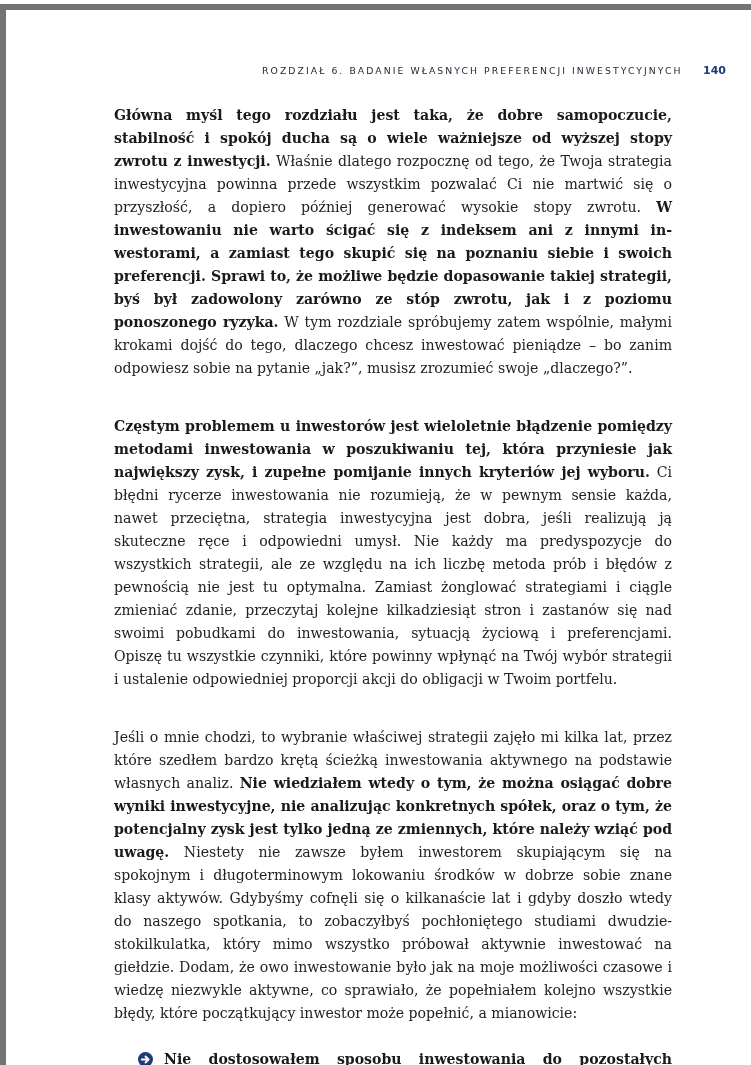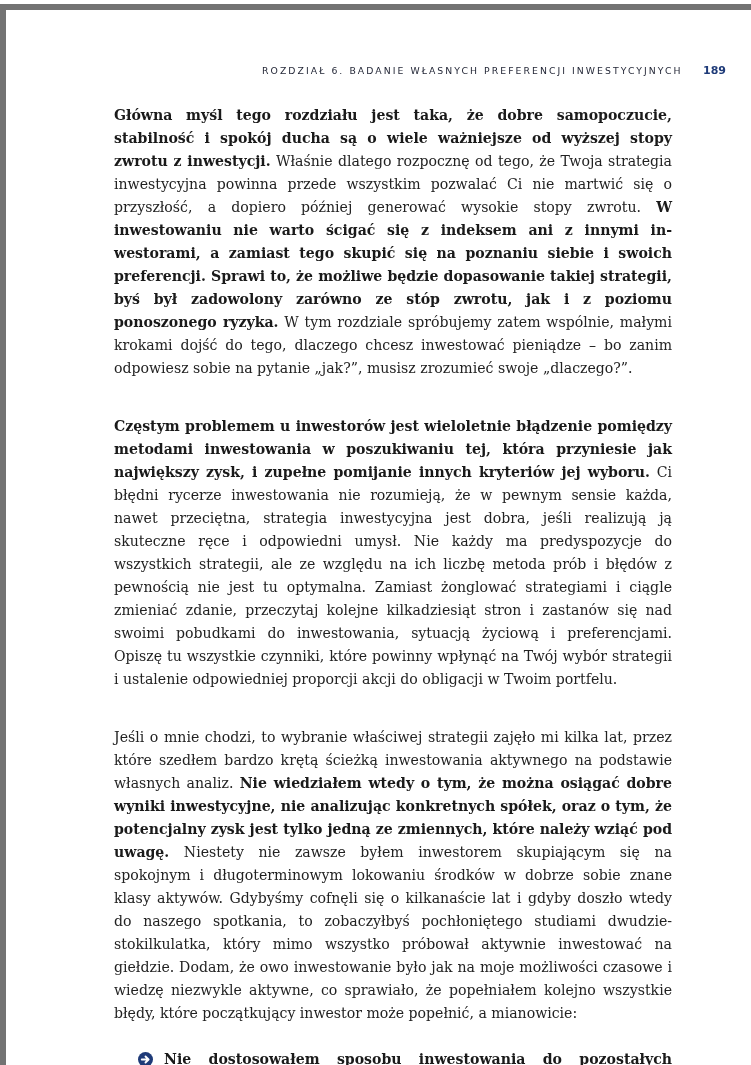--- a/index.html
+++ b/index.html
@@ -89,21 +89,21 @@
       height: 15px;
     }
   </style>
 </head>
 <body>
 
 <div class="page">
 
   <div class="running-header">
     <span class="chapter-title">ROZDZIAŁ 6. BADANIE WŁASNYCH PREFERENCJI INWESTYCYJNYCH</span>
-    <span class="page-number">189</span>
+    <span class="page-number">140</span>
   </div>
 
   <div class="body-text">
 
     <p>
       <b>Główna myśl tego rozdziału jest taka, że dobre samopoczucie, stabilność i spo­kój ducha są o wiele ważniejsze od wyższej stopy zwrotu z inwestycji.</b><span> Właśnie dlatego rozpocznę od tego, że Twoja strategia inwestycyjna powinna przede wszyst­kim pozwalać Ci nie martwić się o przyszłość, a dopiero później generować wysokie stopy zwrotu. </span><b>W inwestowaniu nie warto ścigać się z indeksem ani z innymi in­westorami, a zamiast tego skupić się na poznaniu siebie i swoich preferencji. Sprawi to, że możliwe będzie dopasowanie takiej strategii, byś był zadowolony zarówno ze stóp zwrotu, jak i z poziomu ponoszonego ryzyka.</b><span> W tym rozdziale spróbujemy zatem wspólnie, małymi krokami dojść do tego, dlaczego chcesz inwe­stować pieniądze – bo zanim odpowiesz sobie na pytanie „jak?”, musisz zrozumieć swoje „dlaczego?”.</span>
     </p>
 
     <p>
       <b>Częstym problemem u inwestorów jest wieloletnie błądzenie pomiędzy me­todami inwestowania w poszukiwaniu tej, która przyniesie jak największy zysk, i zupełne pomijanie innych kryteriów jej wyboru.</b><span> Ci błędni rycerze inwe­stowania nie rozumieją, że w pewnym sensie każda, nawet przeciętna, strategia in­westycyjna jest dobra, jeśli realizują ją skuteczne ręce i odpowiedni umysł. Nie każdy ma predyspozycje do wszystkich strategii, ale ze względu na ich liczbę metoda prób i błędów z pewnością nie jest tu optymalna. Zamiast żonglować strategiami i ciągle zmieniać zdanie, przeczytaj kolejne kilkadziesiąt stron i zastanów się nad swoimi pobudkami do inwestowania, sytuacją życiową i preferencjami. Opiszę tu wszystkie czynniki, które powinny wpłynąć na Twój wybór strategii i ustalenie odpowiedniej proporcji akcji do obligacji w Twoim portfelu.</span>

